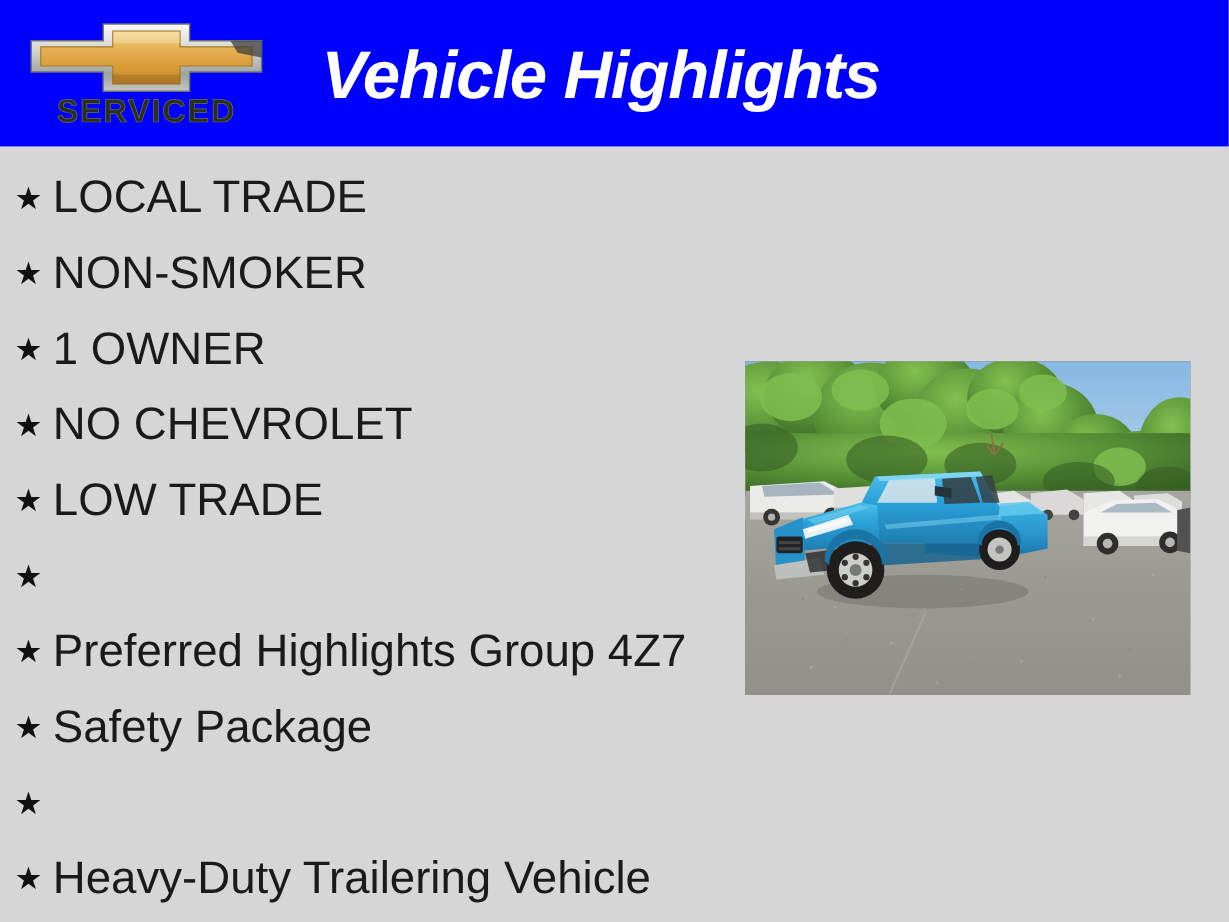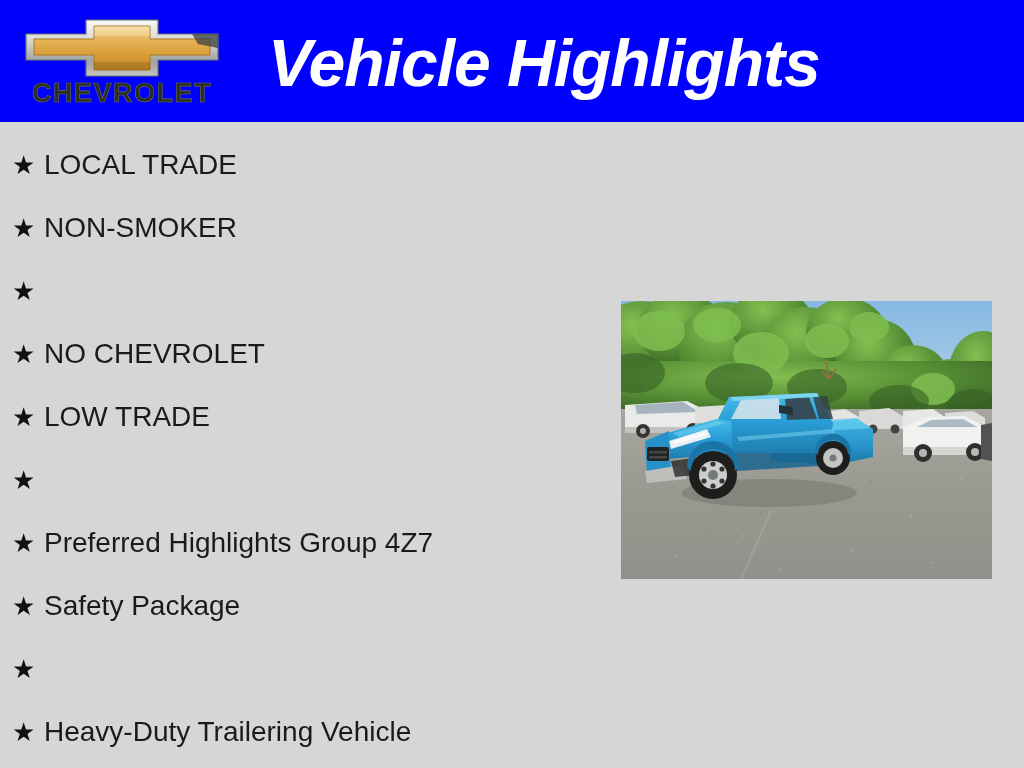--- a/index.html
+++ b/index.html
@@ -62,21 +62,21 @@
   #page-title {
     position: absolute;
     left: 268px;
     top: 13px;
     width: 740px;
     height: 100px;
     line-height: 100px;
     font-family: "Liberation Sans", sans-serif;
     font-style: italic;
     font-weight: bold;
-    font-size: 66px;
+    font-size: 56px;
     color: #ffffff;
     white-space: nowrap;
     letter-spacing: -1px;
   }
 
   
   #highlights-list {
     position: absolute;
     left: 0;
     top: 133px;
@@ -94,21 +94,21 @@
   .highlight-star {
     font-size: 26px;
     line-height: 1;
     color: #111111;
     width: 32px;
     flex: 0 0 32px;
     text-align: left;
   }
   .highlight-label {
     font-family: "Liberation Sans", sans-serif;
-    font-size: 28px;
+    font-size: 38px;
     color: #1a1a1a;
     white-space: nowrap;
     line-height: 1;
   }
 
   
   #vehicle-photo {
     position: absolute;
     left: 621px;
     top: 301px;
@@ -148,37 +148,38 @@
       <path d="M64 6 L136 6 L136 20 L196 20 L196 46 L136 46 L136 62 L64 62 L64 46 L4 46 L4 20 L64 20 Z" fill="url(#chromeGrad)" stroke="#6E7370" stroke-width="1.2"></path>
 
       <path d="M72 12 L128 12 L128 25 L188 25 L188 41 L128 41 L128 56 L72 56 L72 41 L12 41 L12 25 L72 25 Z" fill="url(#goldGrad)" stroke="#A87822" stroke-width="1"></path>
 
       <path d="M170 20 L196 20 L196 34 L176 30 Z" fill="#3A3F3C" opacity="0.75"></path>
 
       <path d="M72 12 L128 12 L128 22 L72 22 Z" fill="#FFFFFF" opacity="0.22"></path>
 
       <path d="M72 48 L128 48 L128 56 L72 56 Z" fill="#000000" opacity="0.12"></path>
     </svg>
-    <div id="brand-wordmark">CHEVROLET</div>
+    <div id="brand-wordmark">SERVICED</div>
   </div>
 
   <div id="page-title">Vehicle Highlights</div>
 </div>
 
 <ul id="highlights-list">
   <li class="highlight-item">
     <span class="highlight-star">★</span>
     <span class="highlight-label">LOCAL TRADE</span>
   </li>
   <li class="highlight-item">
     <span class="highlight-star">★</span>
     <span class="highlight-label">NON-SMOKER</span>
   </li>
   <li class="highlight-item">
     <span class="highlight-star">★</span>
+    <span class="highlight-label">1 OWNER</span>
   </li>
   <li class="highlight-item">
     <span class="highlight-star">★</span>
     <span class="highlight-label">NO CHEVROLET</span>
   </li>
   <li class="highlight-item">
     <span class="highlight-star">★</span>
     <span class="highlight-label">LOW TRADE</span>
   </li>
   <li class="highlight-item">

